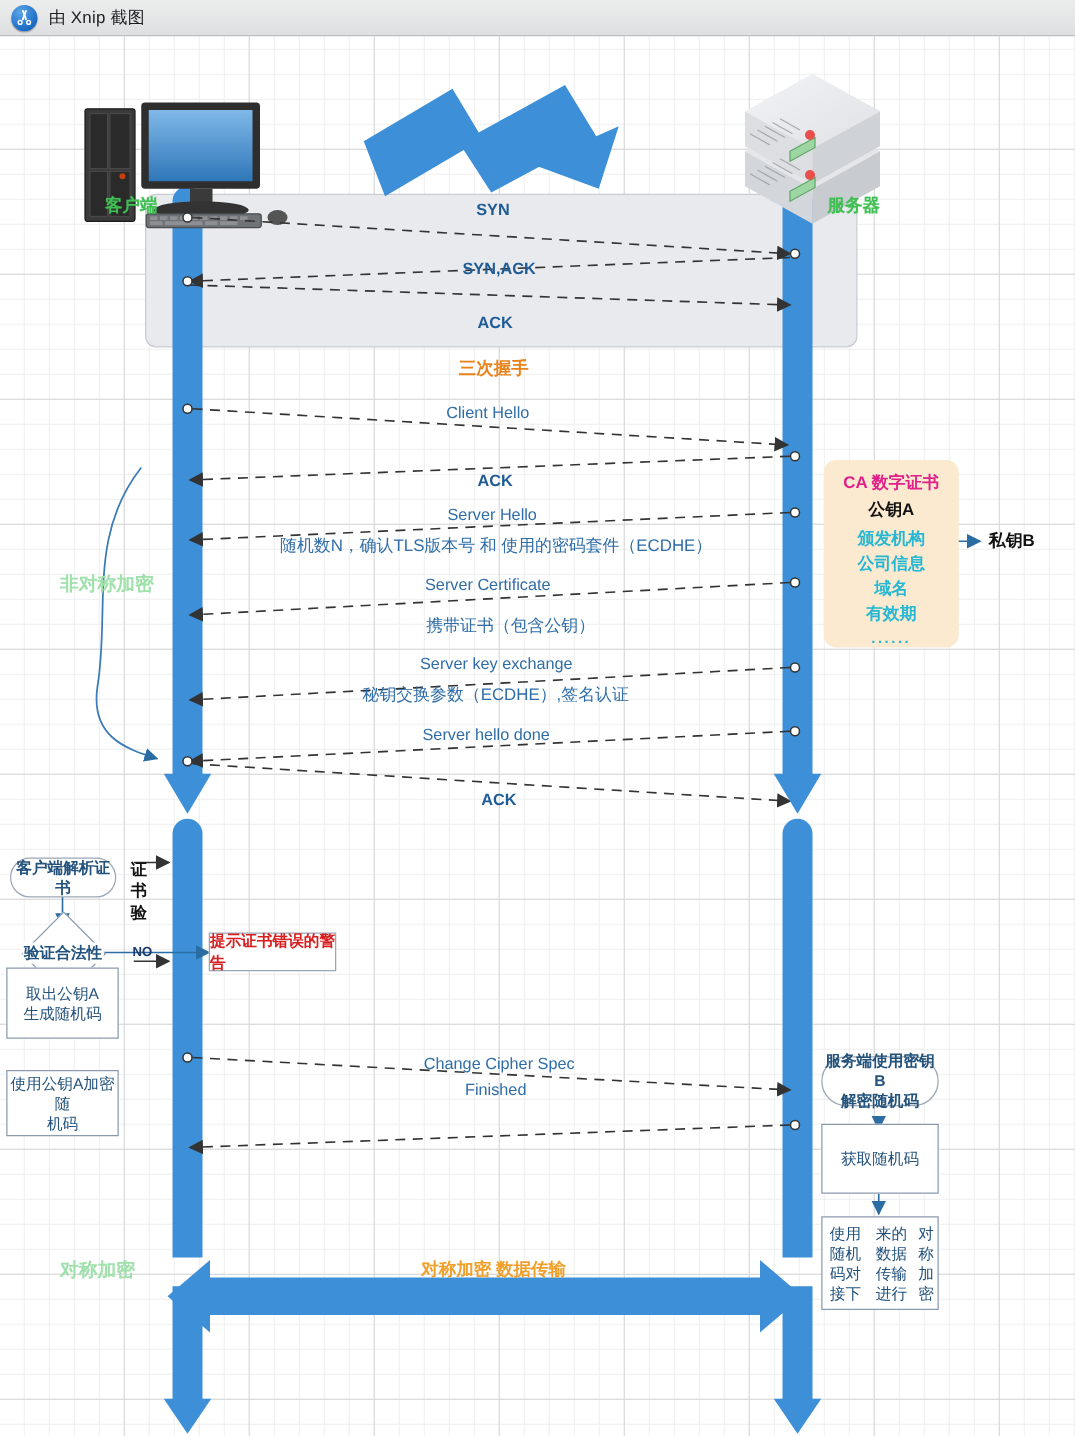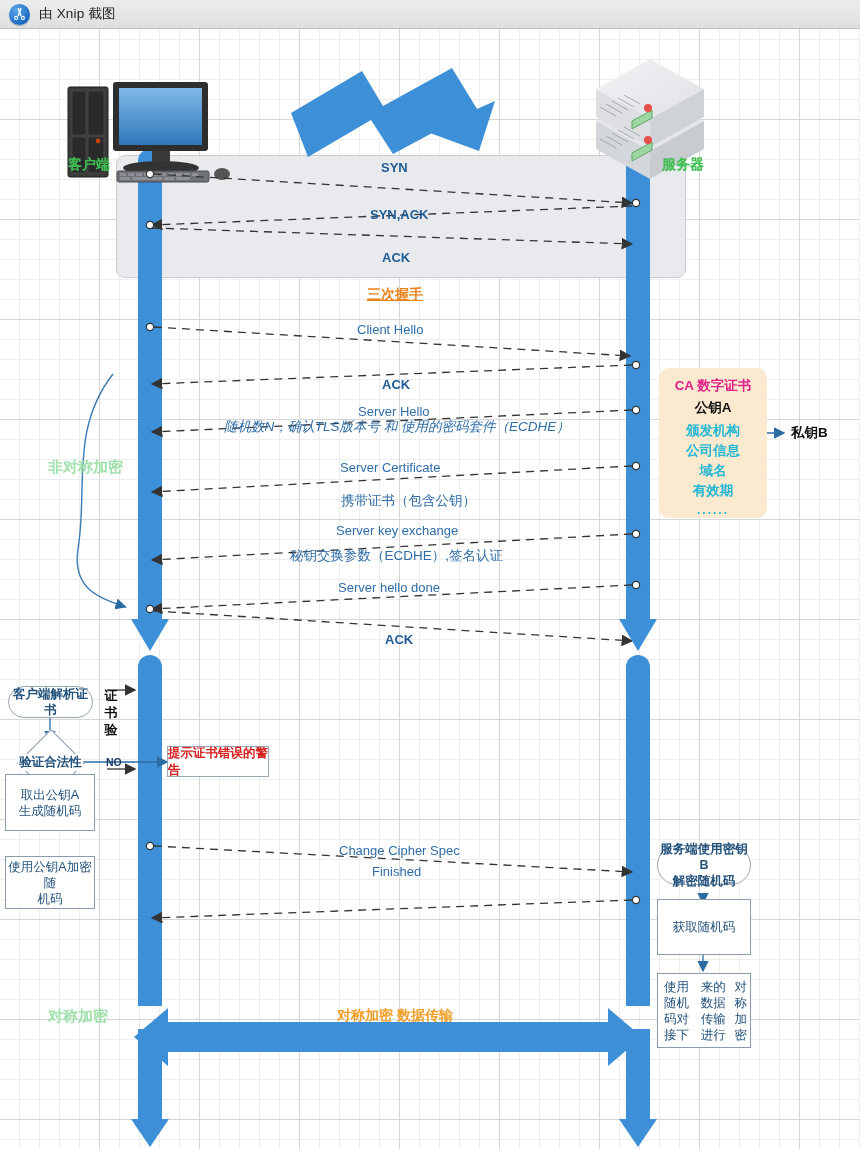--- a/index.html
+++ b/index.html
@@ -259,32 +259,32 @@
       </g>
 
       <g stroke="#2b6ca3" stroke-width="1.3" fill="none">
         <path d="M703,864 v10" marker-end="url(#ahb)"></path>
         <path d="M703,926 v16" marker-end="url(#ahb)"></path>
       </g>
 
       <path d="M740,404 h44" stroke="#2b6ca3" stroke-width="1.3" fill="none" marker-end="url(#ahb)"></path>
     </svg>
 
-    <div class="lbl green-node" style="left:68px;top:127px;text-align:center;">客户端</div>
+    <div class="lbl green-node" style="left:84px;top:127px;text-align:center;">客户端</div>
     <div class="lbl green-node" style="left:662px;top:127px;">服务器</div>
 
     <div class="lbl msg-b" style="left:381px;top:131px;">SYN</div>
     <div class="lbl msg-b" style="left:370px;top:178px;">SYN,ACK</div>
     <div class="lbl msg-b" style="left:382px;top:221px;">ACK</div>
-    <div class="lbl orange" style="left:367px;top:257px;text-decoration:underline;">三次握手</div>
+    <div class="lbl orange" style="left:367px;top:257px;">三次握手</div>
 
     <div class="lbl msg" style="left:357px;top:293px;">Client Hello</div>
     <div class="lbl msg-b" style="left:382px;top:348px;">ACK</div>
     <div class="lbl msg" style="left:358px;top:375px;">Server Hello</div>
-    <div class="lbl msg-cn" style="left:224px;top:389px;font-style:italic;">随机数N，确认TLS版本号 和 使用的密码套件（ECDHE）</div>
+    <div class="lbl msg-cn" style="left:224px;top:399px;">随机数N，确认TLS版本号 和 使用的密码套件（ECDHE）</div>
     <div class="lbl msg" style="left:340px;top:431px;">Server Certificate</div>
     <div class="lbl msg-cn" style="left:341px;top:463px;">携带证书（包含公钥）</div>
     <div class="lbl msg" style="left:336px;top:494px;">Server key exchange</div>
     <div class="lbl msg-cn" style="left:290px;top:518px;">秘钥交换参数（ECDHE）,签名认证</div>
     <div class="lbl msg" style="left:338px;top:551px;">Server hello done</div>
     <div class="lbl msg-b" style="left:385px;top:603px;">ACK</div>
 
     <div class="lbl green-side" style="left:48px;top:429px;">非对称加密</div>
 
     <div class="ca-box" style="left:659px;top:339px;width:108px;height:150px;">

